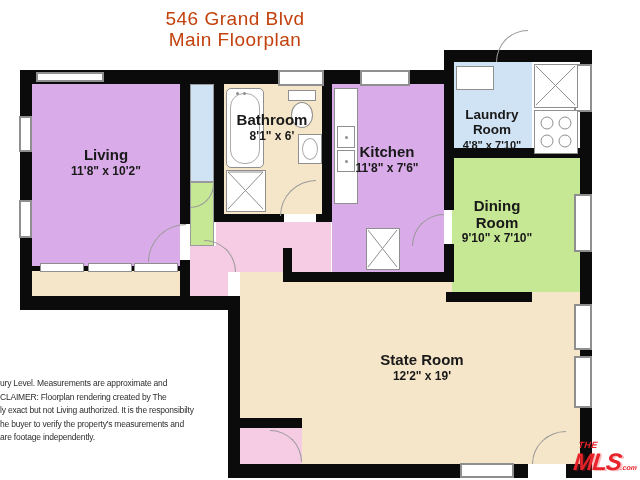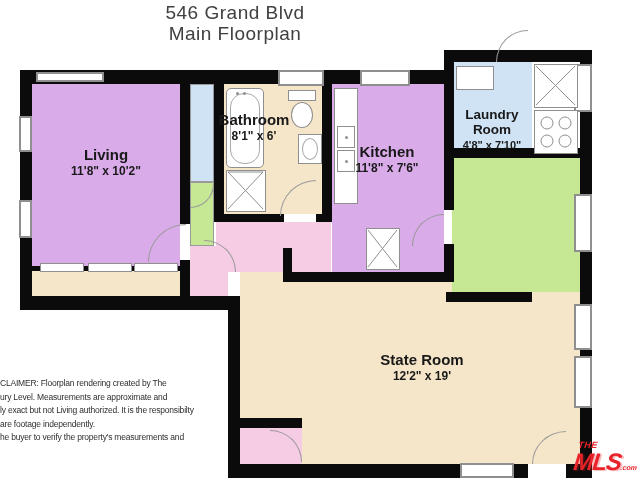--- a/index.html
+++ b/index.html
@@ -1,20 +1,20 @@
 <!DOCTYPE html>
 <html><head>
 <meta charset="utf-8">
 <style>
   html,body{margin:0;padding:0;background:#fff;}
   #stage{position:relative;width:640px;height:480px;background:#fff;overflow:hidden;
          font-family:"Liberation Sans", sans-serif;}
   
-  #title{position:absolute;left:90px;top:2px;width:290px;text-align:center;
-         color:#404040;font-size:19px;line-height:21px;letter-spacing:.5px;}
+  #title{position:absolute;left:90px;top:8px;width:290px;text-align:center;
+         color:#c2410c;font-size:19px;line-height:21px;letter-spacing:.5px;}
   
   .room{position:absolute;border:1px solid #9a9a9a;box-sizing:border-box;}
   .wall{position:absolute;background:#0b0b0b;}
   .win{position:absolute;background:#fff;border:2px solid #8f8f8f;box-sizing:border-box;}
   .fix{position:absolute;background:#fff;border:1.5px solid #8f8f8f;box-sizing:border-box;}
   .arc{position:absolute;box-sizing:border-box;}
   .arc-tl{border-top:1.5px solid #9a9a9a;border-left:1.5px solid #9a9a9a;border-top-left-radius:100% 100%;}
   .arc-tr{border-top:1.5px solid #9a9a9a;border-right:1.5px solid #9a9a9a;border-top-right-radius:100% 100%;}
   .arc-br{border-bottom:1.5px solid #9a9a9a;border-right:1.5px solid #9a9a9a;border-bottom-right-radius:100% 100%;}
   
@@ -148,43 +148,47 @@
   </div>
 
   <div class="fix" style="left:40px;top:263px;width:44px;height:9px;"></div>
   <div class="fix" style="left:88px;top:263px;width:44px;height:9px;"></div>
   <div class="fix" style="left:134px;top:263px;width:44px;height:9px;"></div>
 
   <div class="lbl" style="left:32px;top:147px;width:148px;">
     <span class="nm">Living</span>
     <span class="dm">11'8" x 10'2"</span>
   </div>
-  <div class="lbl" style="left:204px;top:112px;width:100px;">
+  <div class="lbl" style="left:222px;top:112px;width:100px;">
     <span class="nm">Bathroom</span>
     <span class="dm">8'1" x 6'</span>
   </div>
   <div class="lbl" style="left:337px;top:144px;width:100px;">
     <span class="nm">Kitchen</span>
     <span class="dm">11'8" x 7'6"</span>
   </div>
   <div class="lbl small" style="left:450px;top:108px;width:84px;">
     <span class="nm">Laundry Room</span>
     <span class="dm">4'8" x 7'10"</span>
   </div>
+  <div class="lbl" style="left:452px;top:198px;width:90px;">
+    <span class="nm">Dining Room</span>
+    <span class="dm">9'10" x 7'10"</span>
+  </div>
   <div class="lbl" style="left:377px;top:352px;width:90px;">
     <span class="nm">State Room</span>
     <span class="dm">12'2" x 19'</span>
   </div>
 
   <div id="disclaimer">
+    <div>ury Level.   Measurements are approximate and</div>
     <div>CLAIMER: Floorplan rendering created by The</div>
-    <div>ury Level.   Measurements are approximate and</div>
     <div>ly exact but not Living authorized. It is the responsibilty</div>
+    <div>he buyer to verify the property's measurements and</div>
     <div>are footage independently.</div>
-    <div>he buyer to verify the property's measurements and</div>
   </div>
 
   <div id="logo">
     <span class="l-top">THE</span>
     <span class="l-main">MLS</span><span class="l-com">.com</span>
   </div>
 
 </div>
 
 </body></html>

